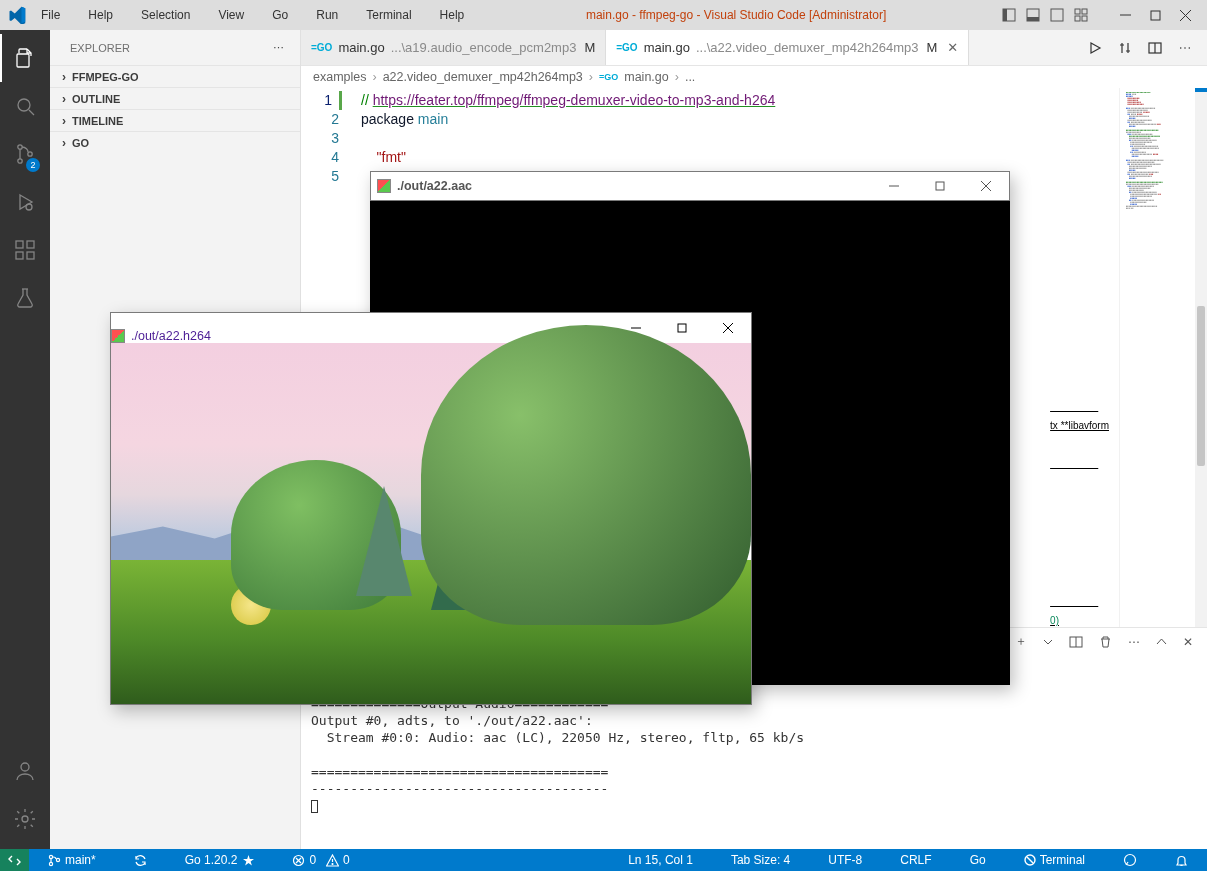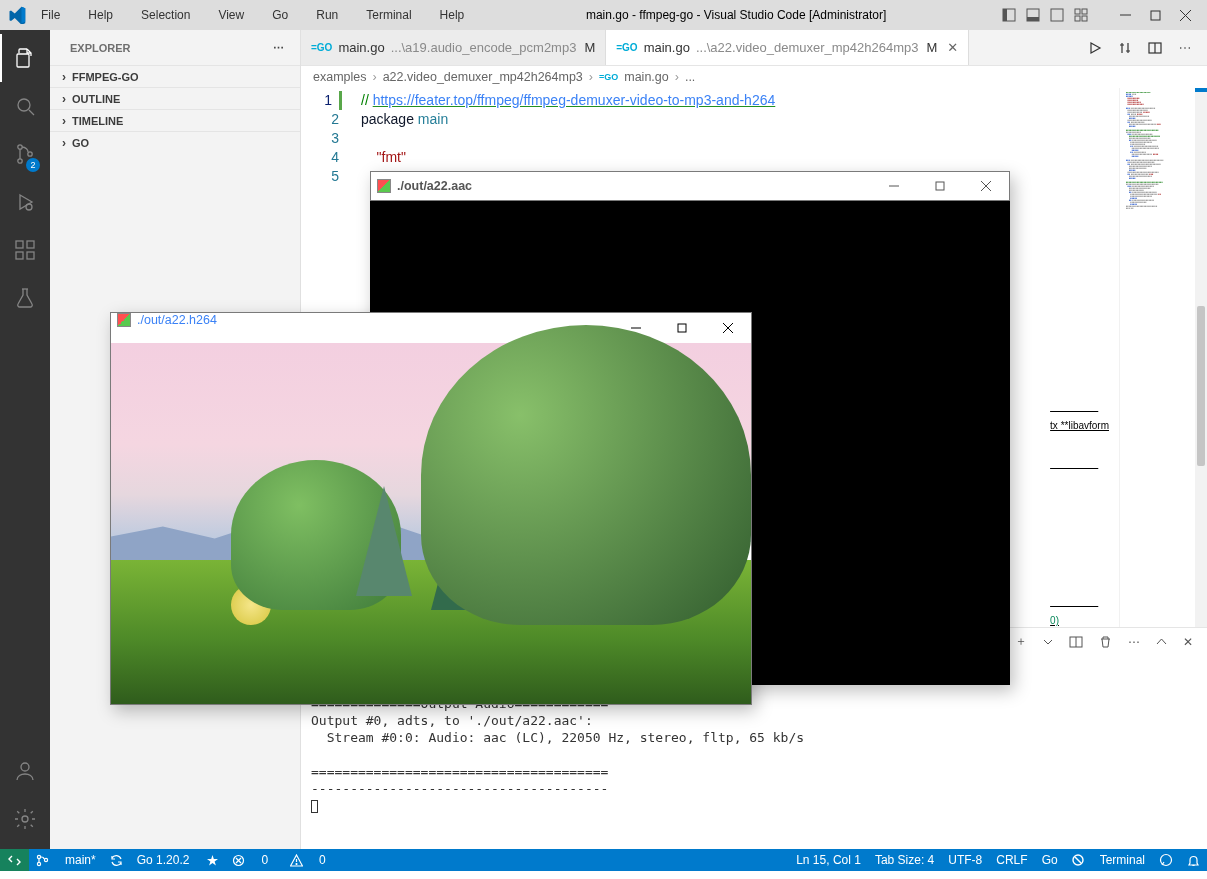--- a/index.html
+++ b/index.html
@@ -3,37 +3,37 @@
 <meta charset="utf-8">
 <style>
   * { margin: 0; padding: 0; box-sizing: border-box; font-family: "Segoe UI", Arial, sans-serif; }
   html, body { width: 1207px; height: 879px; overflow: hidden; background: #fff; }
 
   
   .titlebar { height: 30px; background: #dddddd; display: flex; align-items: center; color: #333; font-size: 12px; }
   .titlebar .logo { width: 34px; display:flex; justify-content:center; align-items:center;}
   .titlebar .menu { display:flex; gap:14px; }
   .titlebar .menu span { padding: 0 7px; line-height:30px; cursor:default;}
-  .titlebar .title { flex:1; text-align:center; color:#000000; }
+  .titlebar .title { flex:1; text-align:center; color:#c2410c; }
   .titlebar .winctl { display:flex; align-items:center; gap:14px; padding:0 14px;}
   .titlebar .layout-icons { display:flex; gap:8px; margin-right:14px;}
   .layout-icons span, .winctl span { width:16px; height:16px; display:inline-flex; align-items:center; justify-content:center;}
   svg { display:block; }
 
   
   .app { display:flex; height: 819px; }
   .activitybar { width:50px; background:#333333; display:flex; flex-direction:column; align-items:center; padding-top:4px;}
   .activitybar .ab-item { width:50px; height:48px; display:flex;align-items:center;justify-content:center; position:relative; color:#858585;}
   .activitybar .ab-item.active { color:#fff; }
   .activitybar .ab-item.active::before { content:""; position:absolute; left:0; top:0; width:2px; height:100%; background:#fff;}
   .ab-badge { position:absolute; bottom:6px; right:10px; background:#007acc; color:#fff; border-radius:8px; font-size:9px; min-width:14px; height:14px; line-height:14px; text-align:center; padding:0 3px;}
   .activitybar .bottom { margin-top:auto; margin-bottom:6px;}
 
   .sidebar { width:251px; background:#f3f3f3; border-right:1px solid #e0e0e0; display:flex; flex-direction:column; font-size:13px;}
-  .sidebar .hdr { height:35px; display:flex; align-items:center; justify-content:space-between; padding:0 14px 0 20px; color:#6f6f6f; font-size:11px;font-weight:bold;}
+  .sidebar .hdr { height:35px; display:flex; align-items:center; justify-content:space-between; padding:0 14px 0 20px; color:#6f6f6f; font-size:11px;}
   .sidebar .hdr .dots { letter-spacing:2px; color:#424242;}
   .sidebar .section { height:22px; display:flex; align-items:center; padding-left:6px; border-top:1px solid #e4e4e4; color:#3b3b3b; font-weight:700; font-size:11px;}
   .sidebar .section .chev { width:16px; text-align:center; font-size:12px; color:#424242; }
 
   .editor { flex:1; display:flex; flex-direction:column; background:#fff; }
   .tabs { height:36px; background:#f3f3f3; display:flex; align-items:stretch; font-size:13px; border-bottom:1px solid #e5e5e5;}
   .tab { display:flex; align-items:center; gap:6px; padding:0 10px; background:#ececec; color:#333; border-right:1px solid #ddd; white-space:nowrap;}
   .tab.active { background:#ffffff;}
   .tab .go-ico { color:#00acd7; font-weight:bold; font-size:10px;}
   .tab .sub { color:#8a8a8a;}
@@ -43,50 +43,50 @@
   .tab-actions span { width:16px; height:16px; display:inline-flex; align-items:center; justify-content:center;}
 
   .breadcrumbs { height:22px; display:flex; align-items:center; padding:0 12px; font-size:12.5px; color:#666; gap:6px;}
   .breadcrumbs .sep { color:#999; }
   .breadcrumbs .go-ico { color:#00acd7; font-weight:bold; font-size:9px;}
 
   .code-area { flex:1; display:flex; font-family: Consolas, monospace; font-size:14px; position:relative; overflow:hidden;}
   .gutter { width:48px; text-align:right; color:#237893; padding:3px 10px 0 0; line-height:19px; background:#fff; user-select:none;}
   .gutter .cur { color:#0b216f; border-right:3px solid #59a74a; margin-right:-3px; padding-right:7px; background:#fff; font-weight:normal;}
   .code { flex:1; padding:3px 0 0 12px; line-height:19px; white-space:pre; color:#000; overflow:hidden;}
-  .kw{color:#0f172a;} .str{color:#a31515;} .pkg{color:#267f99;} .cm{color:#008000;} .lnk{color:#3b82f6; text-decoration:underline; text-decoration-color:#229022;}
+  .kw{color:#0f172a;} .str{color:#a31515;} .pkg{color:#267f99;} .cm{color:#008000;} .lnk{color:#701a75; text-decoration:underline; text-decoration-color:#229022;}
   .num{color:#09885a;}
   .minimap { width:88px; background:#fff; border-left:1px solid #f1f1f1; position:relative; }
   .minimap-inner { position:absolute; inset:4px 6px; font-size:1.5px; line-height:2px; letter-spacing:.3px; white-space:pre; overflow:hidden;}
   .mm-r{color:#b03030;} .mm-g{color:#2a8a2a;} .mm-b{color:#2255cc;} .mm-k{color:#888;}
   .code-scroll { position:absolute; right:0; top:0; width:12px; background:#f2f2f2; height:100%; }
   .code-scroll .thumb{ position:absolute; left:2px; right:2px; top:218px; height:160px; background:#c5c5c5; border-radius:2px;}
   .code-scroll .ptop{ position:absolute; left:0; right:0; top:0; height:4px; background:#007acc;}
 
   .panel-titlebar { height:28px; border-top:1px solid #e5e5e5; display:flex; align-items:center; padding:0 14px; gap:16px; color:#555; font-size:12px; }
   .panel-titlebar .right { margin-left:auto; display:flex; align-items:center; gap:16px; color:#555;}
   .panel { flex:0 0 194px; background:#fff; font-family:Consolas, monospace; font-size:13px; color:#333; padding:6px 10px; line-height:17px; white-space:pre; overflow:hidden;}
   .cursor-box { display:inline-block; width:7px; height:13px; border:1px solid #333; vertical-align:middle;}
 
   
   .statusbar { height:22px; background:#007acc; display:flex; align-items:center; color:#fff; font-size:12px; }
-  .statusbar .sb-item { padding:0 7px; display:flex; align-items:center; gap:16px; height:100%;}
+  .statusbar .sb-item { padding:0 19px; display:flex; align-items:center; gap:4px; height:100%;}
   .statusbar .remote { background:#16825d; padding:0 8px; height:100%; display:flex; align-items:center;}
   .statusbar .spacer { flex:1; }
 
   
   .overlay { position:absolute; box-shadow: 4px 6px 16px rgba(0,0,0,.25);}
   .win-dark { left:370px; top:171px; width:640px; height:514px; background:#000;}
   .win-dark .wtitle { height:30px; background:#fff; border:1px solid #7a7a7a; display:flex; align-items:center; color:#555; font-size:12.5px; padding-left:6px;}
   .win-dark .wtitle .ttext{ margin-left:6px;font-weight:bold;}
   .win-dark .wtitle .wctl{ margin-left:auto; display:flex;}
   .wctl span{ width:46px; height:30px; display:flex; align-items:center; justify-content:center;}
 
   .win-light { left:110px; top:312px; width:642px; height:393px; background:#fff; border:1px solid #7a7a7a;}
-  .win-light .wtitle { height:30px; background:#fff; display:flex; align-items:flex-start; font-size:12.5px; padding-left:6px; color:#3b82f6;}
+  .win-light .wtitle { height:30px; background:#fff; display:flex; align-items:flex-end; font-size:12.5px; color:#4c1d95;}
   .win-light .wtitle .wctl{ margin-left:auto; display:flex;}
   .win-light .video { position:absolute; left:0; top:30px; right:0; bottom:0; background:linear-gradient(#f3cfe0 0%, #f5d6e1 28%, #e6d7de 42%, #bccadf 55%, transparent 55%);}
   .grass { position:absolute; left:0; right:0; bottom:0; height:40%; background:linear-gradient(#7ab436 0%, #4e8a28 55%, #2f5c1c 100%);}
   .mtn { position:absolute; left:0; bottom:38%; width:54%; height:14%; background:#8fa4c6; clip-path: polygon(0% 100%,0% 40%,15% 20%,30% 44%,46% 8%,62% 38%,82% 18%,100% 60%,100% 100%);}
   .tree { position:absolute; bottom:26%; width:150px; height:260px; }
   .tree.t1 { left:300px;}
   .tree.t1 .cone{position:absolute;left:20px;bottom:0;width:0;height:0;border-left:55px solid transparent;border-right:55px solid transparent;border-bottom:210px solid #326b4c;}
   .tree.t1 .cone2{position:absolute;left:32px;bottom:50px;width:0;height:0;border-left:43px solid transparent;border-right:43px solid transparent;border-bottom:160px solid #3d7a56;}
   .bush { position:absolute; bottom:26%; border-radius:50% 50% 30% 30%; background:radial-gradient(circle at 40% 30%, #7fbf62, #3f7b3a);}
   .bush.b1{left:120px; width:170px; height:150px;}

